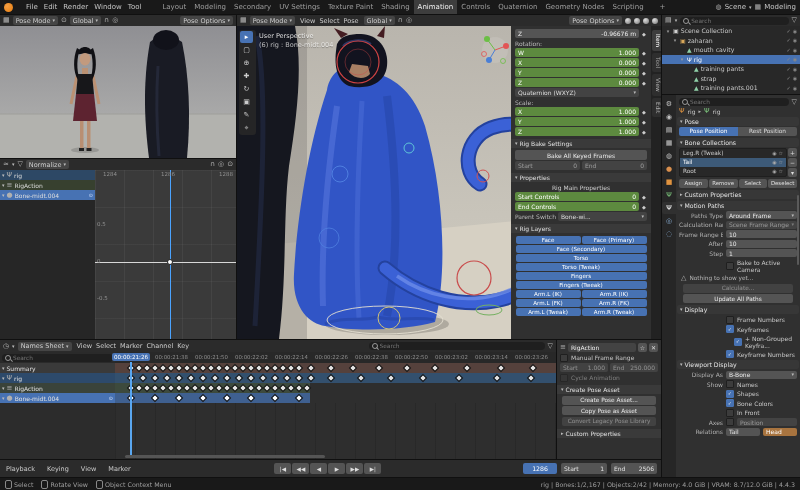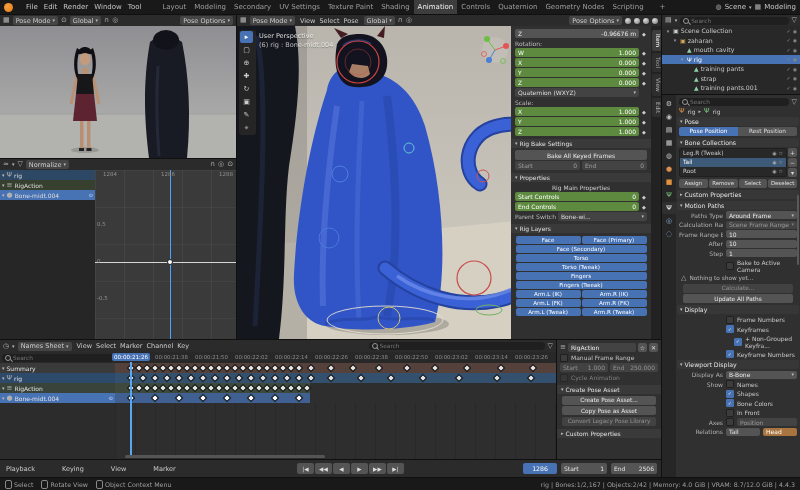--- a/index.html
+++ b/index.html
@@ -1025,21 +1025,21 @@
         <div class="pbtn" style="margin: 1.5px 2px;">Copy Pose as Asset</div>
         <div class="pbtn dim" style="margin: 1.5px 2px;">Convert Legacy Pose Library</div>
       </div>
     <div class="np-phead" style="margin:3px -3px 2px">
         <span class="chev">▸</span>
         <span>Custom Properties</span>
       </div>
   </div>
 
   <div id="playbar" class="region">
-    <span id="pb-menus" style="display:flex;gap:23px">
+    <span id="pb-menus" style="display:flex;gap:8px">
         <span class="hmenu">Playback</span>
         <span class="hmenu">Keying</span>
         <span class="hmenu">View</span>
         <span class="hmenu">Marker</span>
       </span>
     <span style="flex:1"></span>
     <span id="pb-transport" style="display:flex;gap:1px">
         <span class="tbtn">|◀</span>
         <span class="tbtn">◀◀</span>
         <span class="tbtn">◀</span>

